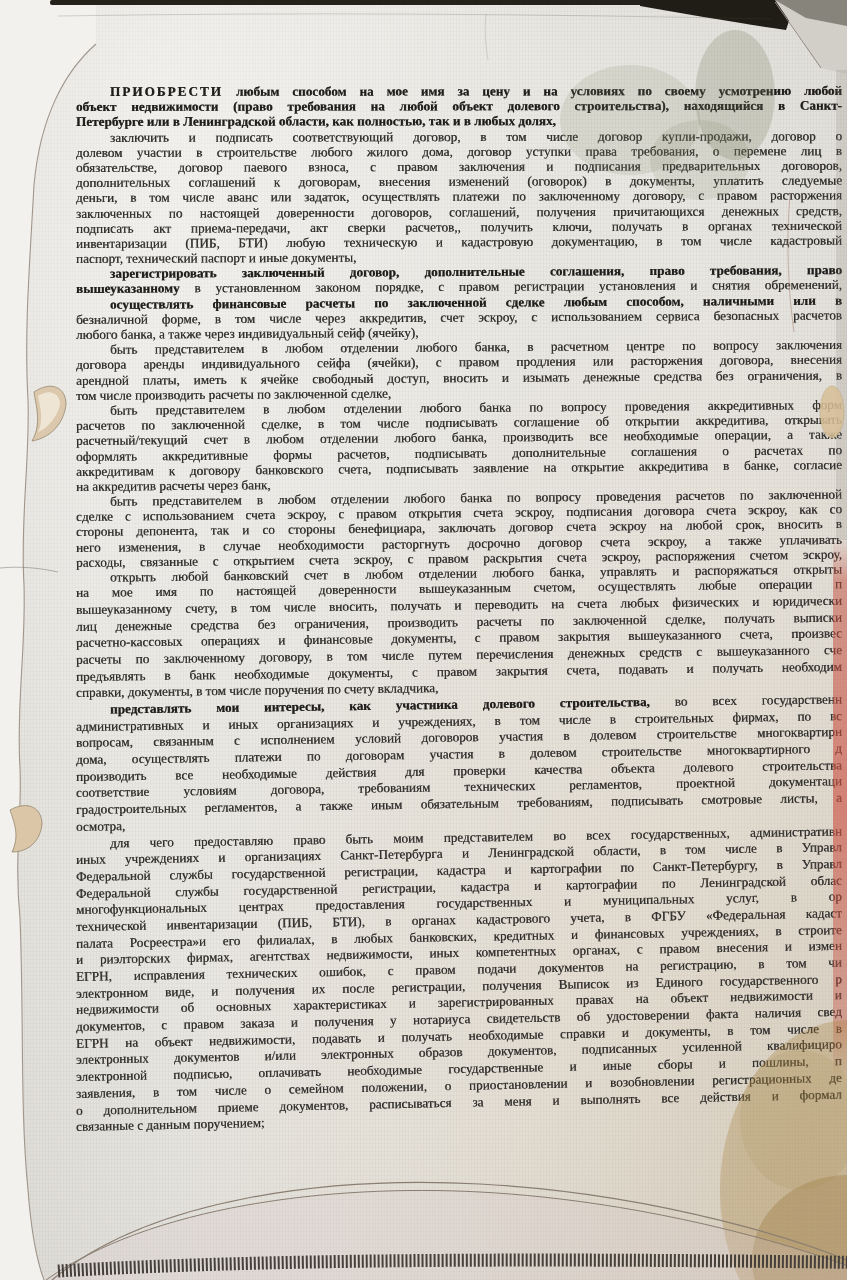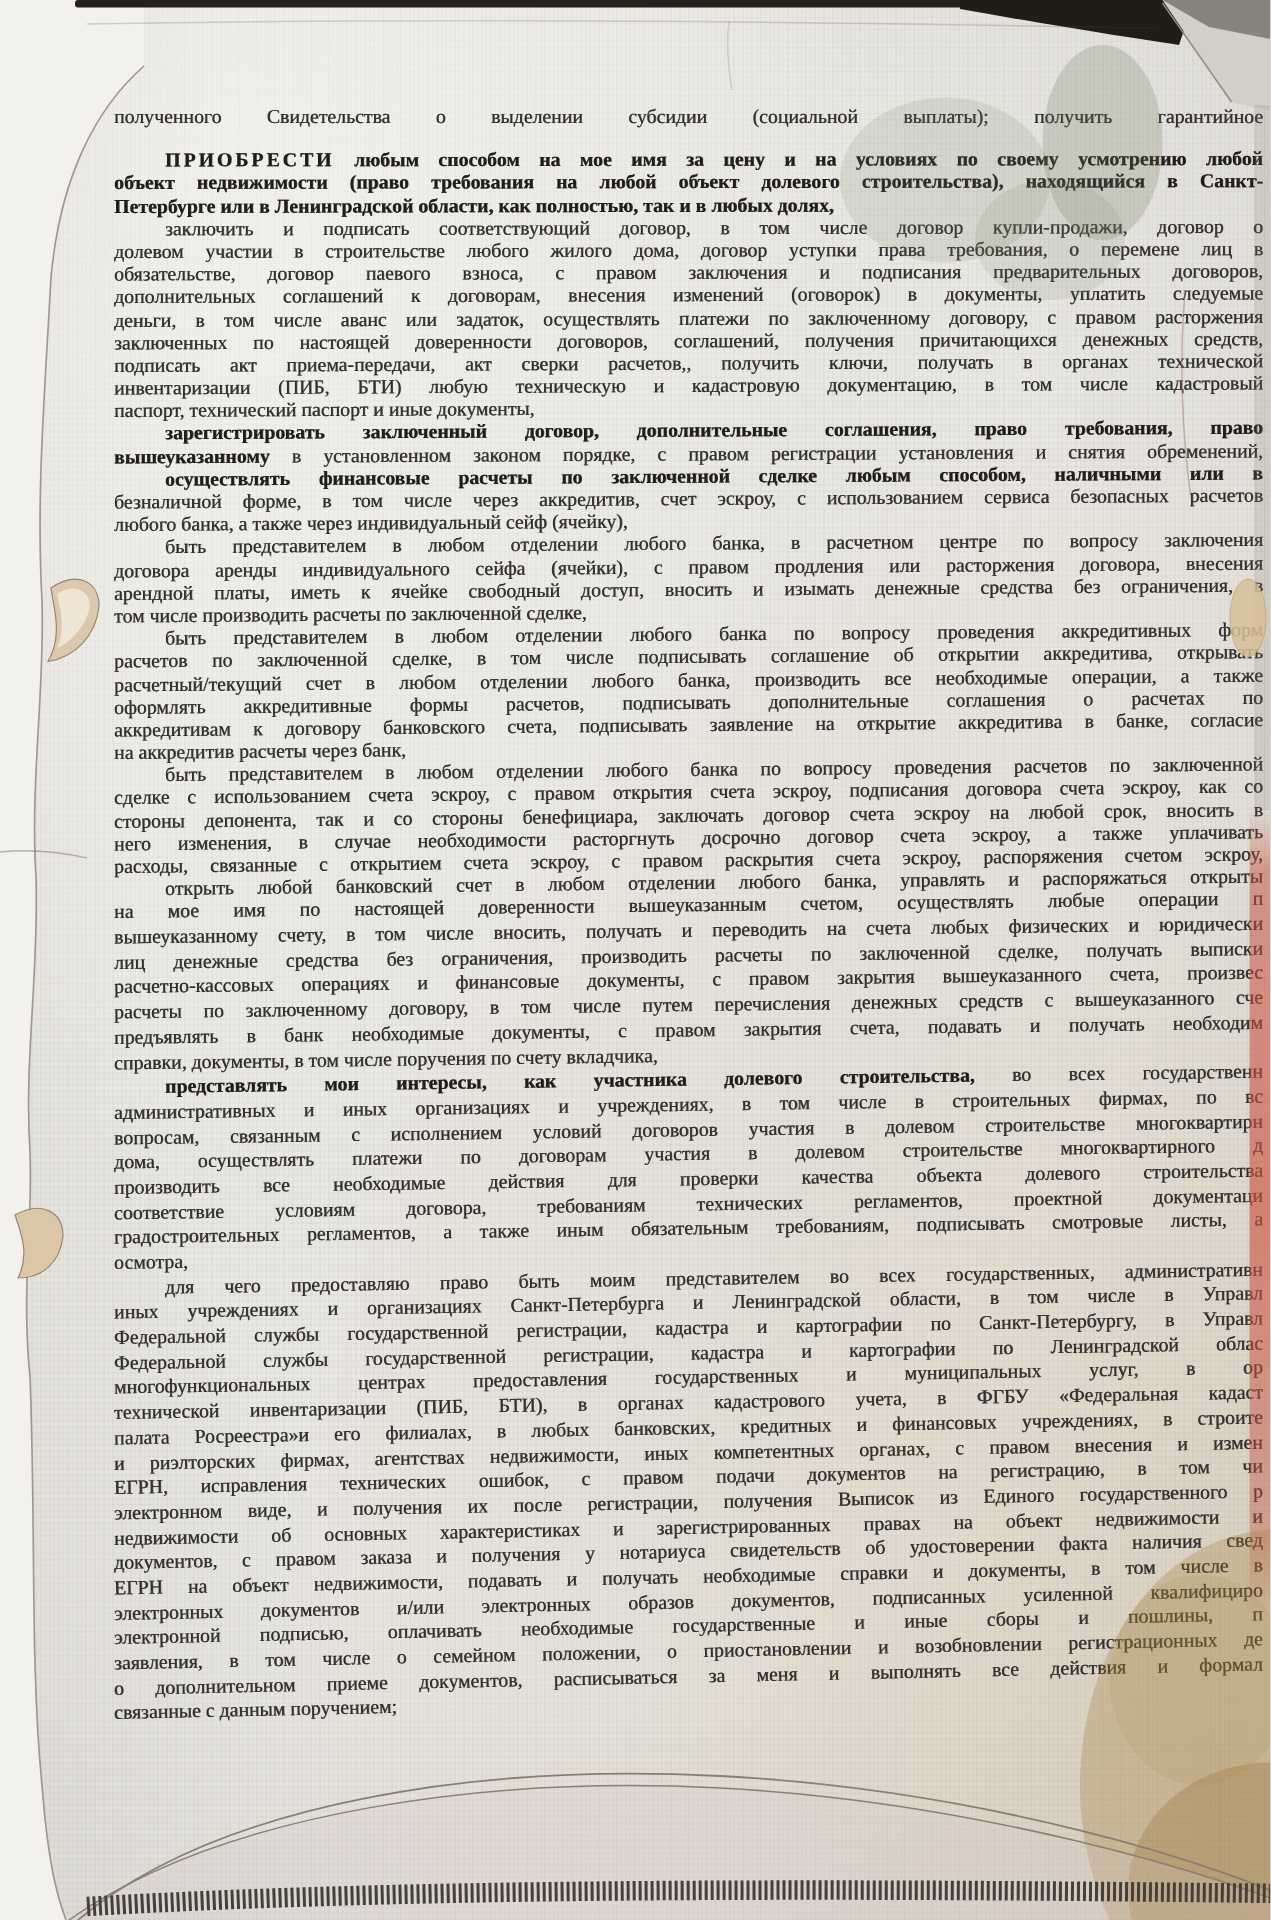--- a/index.html
+++ b/index.html
@@ -21,21 +21,20 @@
   .line.bold{font-weight:700;color:#201e1c;}
   .line .b{font-weight:700;color:#201e1c;}
   .line .ls{letter-spacing:2px;}
   .marks{position:absolute;left:0;top:0;pointer-events:none;}
 </style>
 </head>
 <body>
 
 <div class="canvas">
   <div class="text-block">
-      <div class="line" style="height: 15.2px; line-height: 15.2px; transform: rotate(-0.018deg); transform-origin: 0px 50%;">полученного Свидетельства о выделении субсидии (социальной выплаты); получить гарантийное</div>
       <div class="line indent bold" style="height: 15.2px; line-height: 15.2px; margin-top: 14px; transform: rotate(-0.072deg); transform-origin: 0px 50%;"><span class="b ls">ПРИОБРЕСТИ</span><span class="b"> любым способом на мое имя за цену и на условиях по своему усмотрению любой</span></div>
       <div class="line bold" style="height: 15.2px; line-height: 15.2px; transform: rotate(-0.09deg); transform-origin: 0px 50%;">объект недвижимости (право требования на любой объект долевого строительства), находящийся в Санкт-</div>
       <div class="line bold short" style="height: 15.2px; line-height: 15.2px; transform: rotate(-0.108deg); transform-origin: 0px 50%;">Петербурге или в Ленинградской области, как полностью, так и в любых долях,</div>
       <div class="line indent" style="height: 15.2px; line-height: 15.2px; transform: rotate(-0.126deg); transform-origin: 0px 50%;">заключить и подписать соответствующий договор, в том числе договор купли-продажи, договор о</div>
       <div class="line" style="height: 15.2px; line-height: 15.2px; transform: rotate(-0.144deg); transform-origin: 0px 50%;">долевом участии в строительстве любого жилого дома, договор уступки права требования, о перемене лиц в</div>
       <div class="line" style="height: 15.2px; line-height: 15.2px; transform: rotate(-0.162deg); transform-origin: 0px 50%;">обязательстве, договор паевого взноса, с правом заключения и подписания предварительных договоров,</div>
       <div class="line" style="height: 15.2px; line-height: 15.2px; transform: rotate(-0.18deg); transform-origin: 0px 50%;">дополнительных соглашений к договорам, внесения изменений (оговорок) в документы, уплатить следуемые</div>
       <div class="line" style="height: 15.2px; line-height: 15.2px; transform: rotate(-0.198deg); transform-origin: 0px 50%;">деньги, в том числе аванс или задаток, осуществлять платежи по заключенному договору, с правом расторжения</div>
       <div class="line" style="height: 15.2px; line-height: 15.2px; transform: rotate(-0.216deg); transform-origin: 0px 50%;">заключенных по настоящей доверенности договоров, соглашений, получения причитающихся денежных средств,</div>
       <div class="line" style="height: 15.2px; line-height: 15.2px; transform: rotate(-0.234deg); transform-origin: 0px 50%;">подписать акт приема-передачи, акт сверки расчетов,, получить ключи, получать в органах технической</div>

